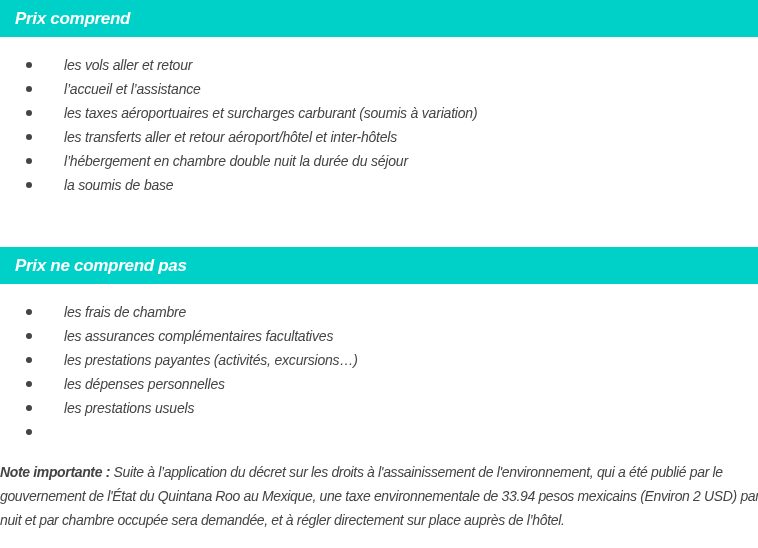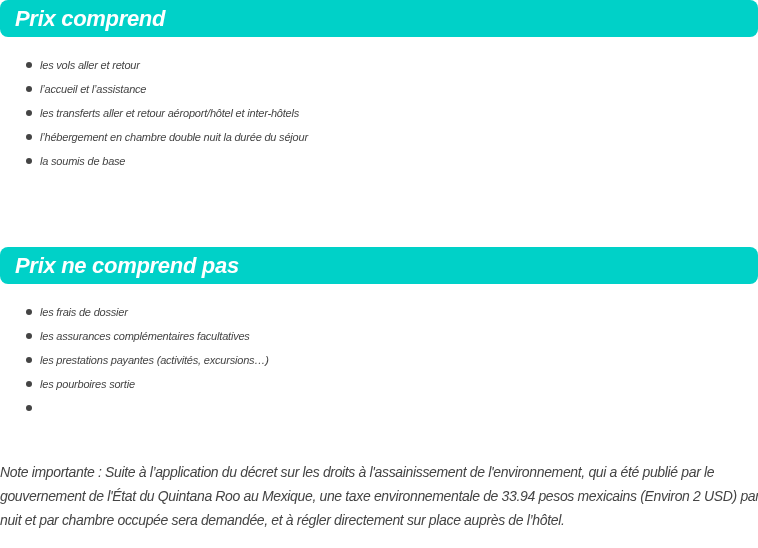--- a/index.html
+++ b/index.html
@@ -17,44 +17,43 @@
     }
     .section-header {
       position: absolute;
       left: 0;
       width: 758px;
       height: 37px;
       background: #00d1c8;
       color: #ffffff;
       font-style: italic;
       font-weight: bold;
-      font-size: 22px;
+      font-size: 17px;
       line-height: 37px;
       box-sizing: border-box;
       padding-left: 15px;
       letter-spacing: -0.3px;
-      border-radius: 8px;
     }
     #header-included { top: 0; }
     #header-excluded { top: 247px; }
 
     ul.bullets {
       position: absolute;
       left: 0;
       margin: 0;
       padding: 0;
       list-style: none;
     }
     ul.bullets li {
       position: relative;
       height: 24px;
       line-height: 24px;
-      padding-left: 40px;
+      padding-left: 64px;
       font-style: italic;
-      font-size: 11px;
+      font-size: 14px;
       color: #444444;
       white-space: nowrap;
       letter-spacing: -0.2px;
     }
     ul.bullets li .dot {
       position: absolute;
       left: 26px;
       top: 9px;
       width: 6px;
       height: 6px;
@@ -69,46 +68,48 @@
       left: 0;
       top: 460px;
       width: 760px;
       font-style: italic;
       font-size: 14px;
       line-height: 24px;
       color: #444444;
       letter-spacing: -0.35px;
     }
     .note .note-label {
-      font-weight: normal;
+      font-weight: bold;
       margin-top: 48px;
     }
   </style>
 </head>
 <body>
 
 <div class="section-header" id="header-included">
   <span>Prix comprend</span>
 </div>
 
 <ul class="bullets" id="list-included">
   <li><span class="dot"></span><span>les vols aller et retour</span></li>
   <li><span class="dot"></span><span>l’accueil et l’assistance</span></li>
+  <li><span class="dot"></span><span>les taxes aéroportuaires et surcharges carburant (soumis à variation)</span></li>
   <li><span class="dot"></span><span>les transferts aller et retour aéroport/hôtel et inter-hôtels</span></li>
   <li><span class="dot"></span><span>l’hébergement en chambre double nuit la durée du séjour</span></li>
   <li><span class="dot"></span><span>la soumis de base</span></li>
 </ul>
 
 <div class="section-header" id="header-excluded">
   <span>Prix ne comprend pas</span>
 </div>
 
 <ul class="bullets" id="list-excluded">
-  <li><span class="dot"></span><span>les frais de dossier</span></li>
+  <li><span class="dot"></span><span>les frais de chambre</span></li>
   <li><span class="dot"></span><span>les assurances complémentaires facultatives</span></li>
   <li><span class="dot"></span><span>les prestations payantes (activités, excursions…)</span></li>
-  <li><span class="dot"></span><span>les pourboires sortie</span></li>
+  <li><span class="dot"></span><span>les dépenses personnelles</span></li>
+  <li><span class="dot"></span><span>les prestations usuels</span></li>
   <li><span class="dot"></span></li>
 </ul>
 
 <p class="note" style="margin:0;">
   <span class="note-label">Note importante :</span><span> Suite à l’application du décret sur les droits à l'assainissement de l'environnement, qui a été publié par le gouvernement de l'État du Quintana Roo au Mexique, une taxe environnementale de 33.94 pesos mexicains (Environ 2 USD) par nuit et par chambre occupée sera demandée, et à régler directement sur place auprès de l’hôtel.</span>
 </p>
 
 </body></html>

